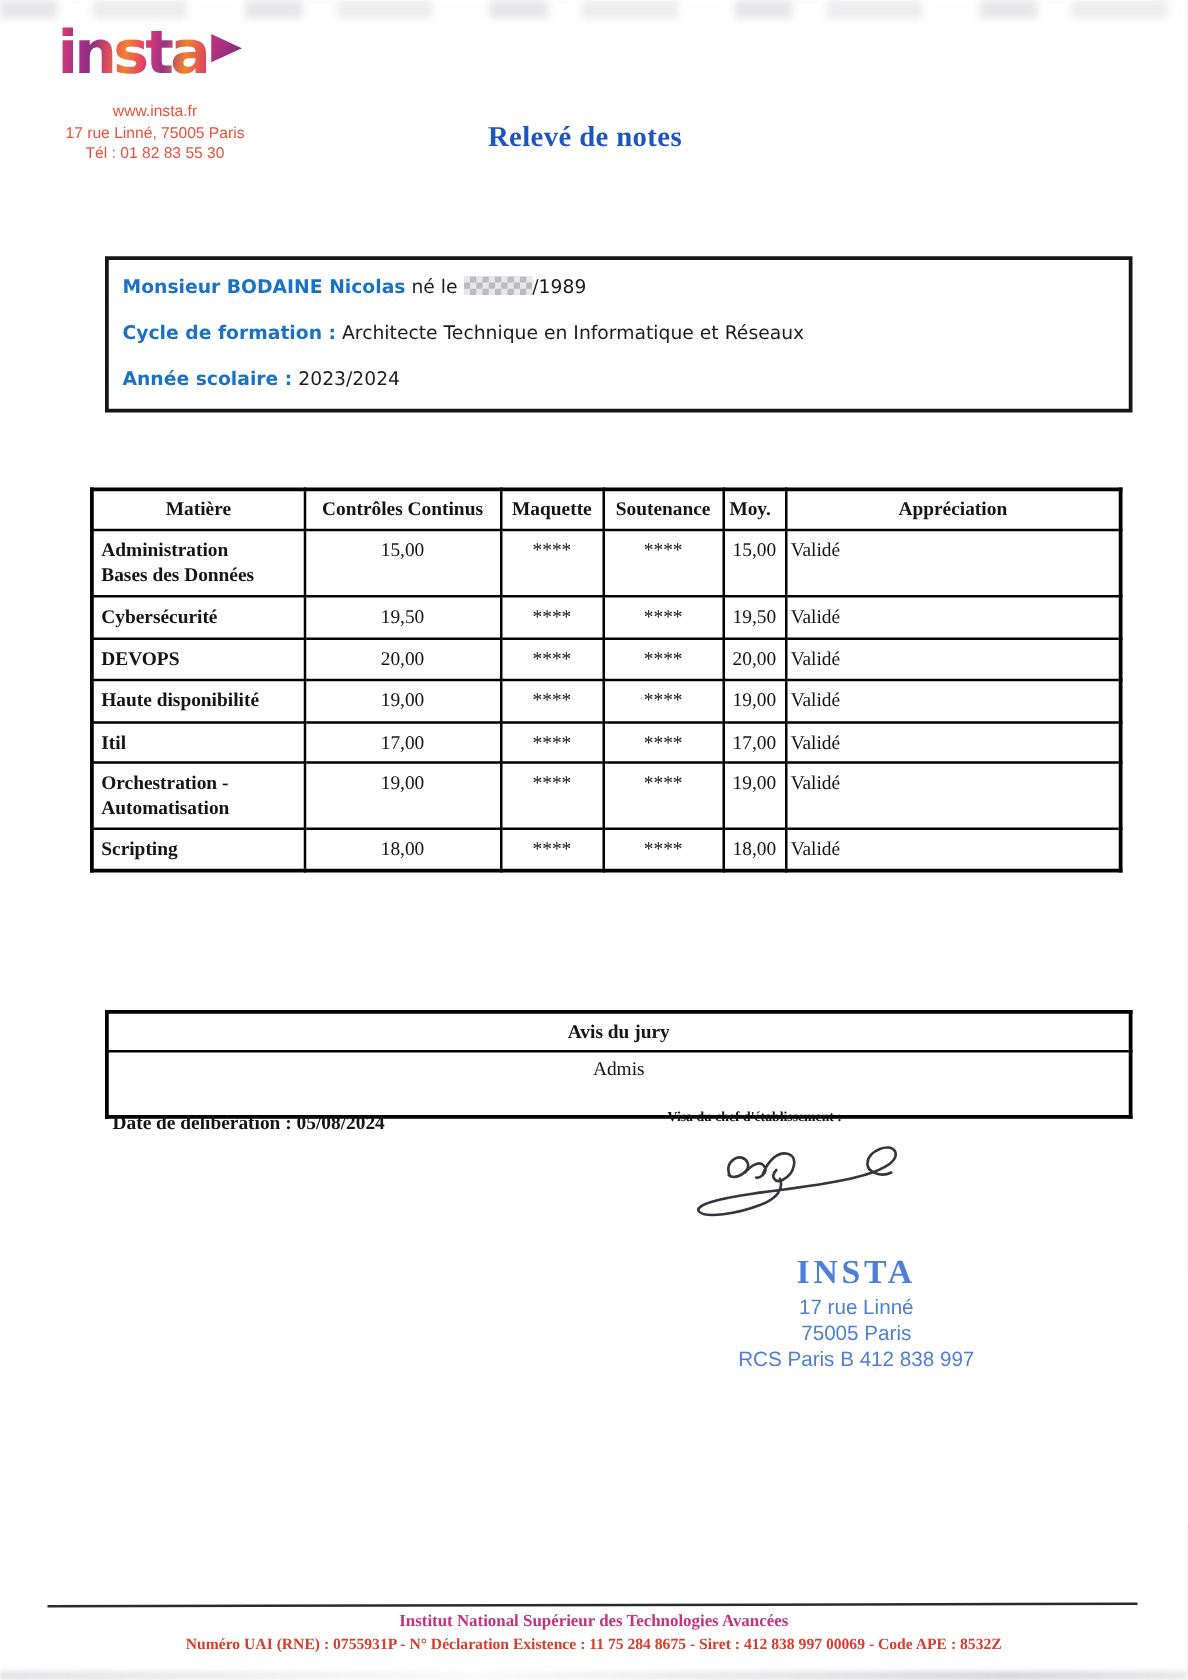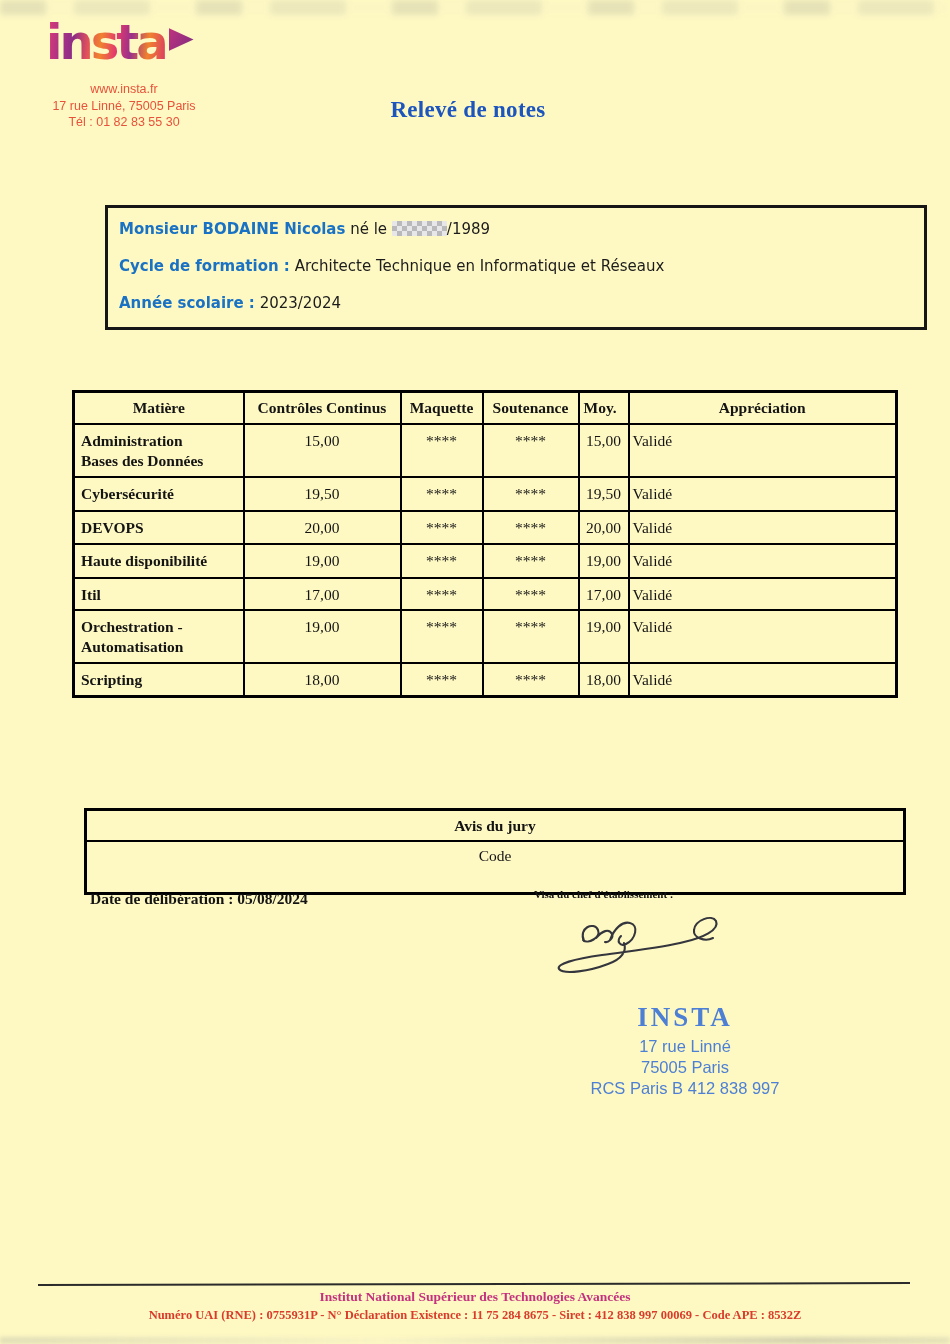--- a/index.html
+++ b/index.html
@@ -1,16 +1,16 @@
 <!DOCTYPE html>
 <html><head>
 <meta charset="utf-8">
 <style>
   html,body{margin:0;padding:0;background:#e8e8e8;}
-  .page{position:relative;width:950px;height:1344px;background:#fef9c3;margin:0 auto;
+  .page{position:relative;width:950px;height:1344px;background:#ffffff;margin:0 auto;
         overflow:hidden;font-family:"Liberation Serif",serif;color:#141414;}
 
   
   .noise-top{position:absolute;left:0;top:0;width:100%;height:15px;
     background:repeating-linear-gradient(90deg,rgba(110,110,122,.22) 0 46px,rgba(200,200,205,.04) 46px 74px,
       rgba(125,125,138,.18) 74px 150px,rgba(210,210,212,.03) 150px 196px);
     filter:blur(3px);opacity:.75;}
   .noise-bottom{position:absolute;left:0;bottom:0;width:100%;height:7px;
     background:linear-gradient(90deg,rgba(140,140,150,.25),rgba(200,200,205,.08) 40%,rgba(120,120,132,.3) 85%,rgba(140,140,150,.2));
     filter:blur(2px);}
@@ -25,21 +25,21 @@
     clip-path:polygon(0 0,100% 50%,0 100%);}
   .contact{position:absolute;left:14px;top:81px;width:220px;text-align:center;color:#e8523b;
     font-family:"Liberation Sans",sans-serif;font-size:12.5px;line-height:16.5px;}
 
   .doc-title{position:absolute;left:0;top:97px;width:936px;text-align:center;
     color:#1d55be;font-weight:bold;font-size:23px;letter-spacing:.3px;}
 
   
   .student-box{position:absolute;left:84px;top:205px;width:805px;height:107px;
     border:3px solid #161616;padding:12px 0 0 11px;
-    font-family:"DejaVu Sans",sans-serif;font-size:15px;color:#1c1c1c;margin-left:21px;}
+    font-family:"DejaVu Sans",sans-serif;font-size:15px;color:#1c1c1c;}
   .student-line{margin-bottom:19px;}
   .lbl{color:#1a72c4;font-weight:bold;}
   .redacted{display:inline-block;width:55px;height:15px;vertical-align:-2px;border-radius:1px;
     background-color:#d8d8d8;
     background-image:linear-gradient(45deg,#b9b9bc 25%,transparent 25%,transparent 75%,#b9b9bc 75%),
                      linear-gradient(45deg,#b9b9bc 25%,#e7e7e9 25%,#e7e7e9 75%,#b9b9bc 75%);
     background-size:10px 10px;background-position:0 0,5px 5px;}
 
   
   table.grades{position:absolute;left:72px;top:390px;border-collapse:collapse;table-layout:fixed;
@@ -188,21 +188,21 @@
   </table>
 
   <table class="jury">
     <thead>
       <tr>
         <th>Avis du jury</th>
       </tr>
     </thead>
     <tbody>
       <tr>
-        <td>Code</td>
+        <td>Admis</td>
       </tr>
     </tbody>
   </table>
 
   <div class="delib">Date de délibération : 05/08/2024</div>
   <div class="visa">Visa du chef d'établissement :</div>
 
   <svg class="signature" width="185" height="66" viewBox="0 0 185 66">
     <path d="M34,30 C28,17 44,10 48,19 C51,26 38,34 33,29 M46,27 C52,20 59,17 62,23 C64,27 58,32 55,31 M60,29 C64,18 72,10 80,12 C89,14 86,28 76,33 C70,36 66,30 71,25 M74,32 C77,40 72,48 58,53 C40,60 14,64 9,58 C6,53 24,48 52,44 C88,39 116,36 134,31 C152,27 170,19 166,10 C162,3 145,9 144,19 C143,27 155,31 163,27" stroke="#34353d" stroke-width="2.1" fill="none" stroke-linecap="round"></path>
   </svg>

